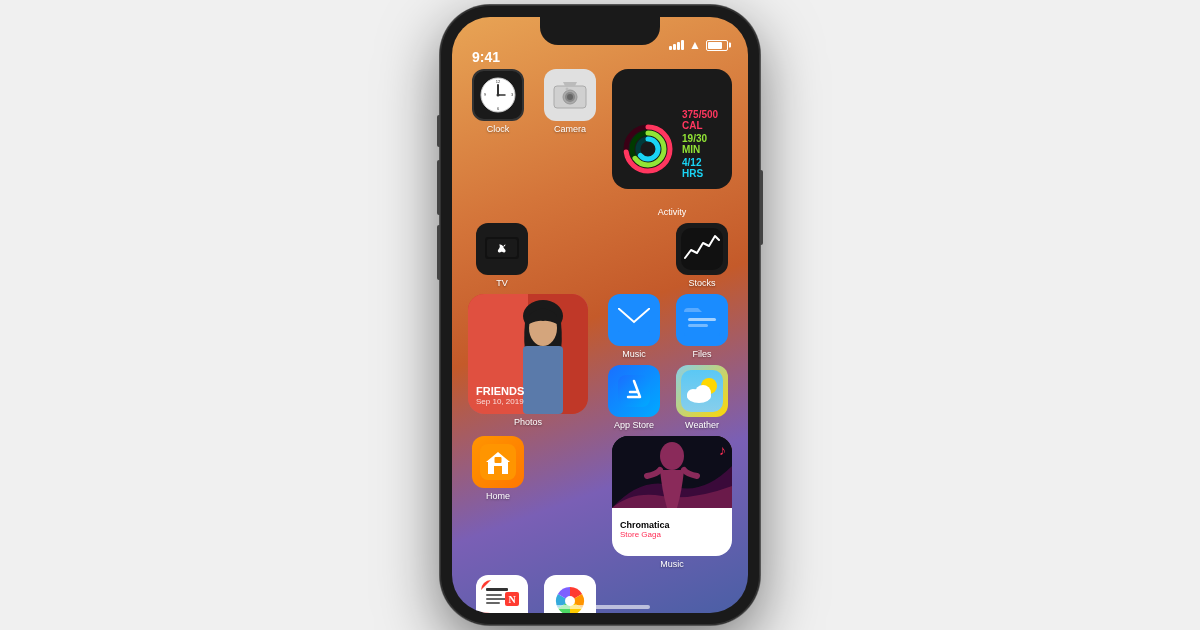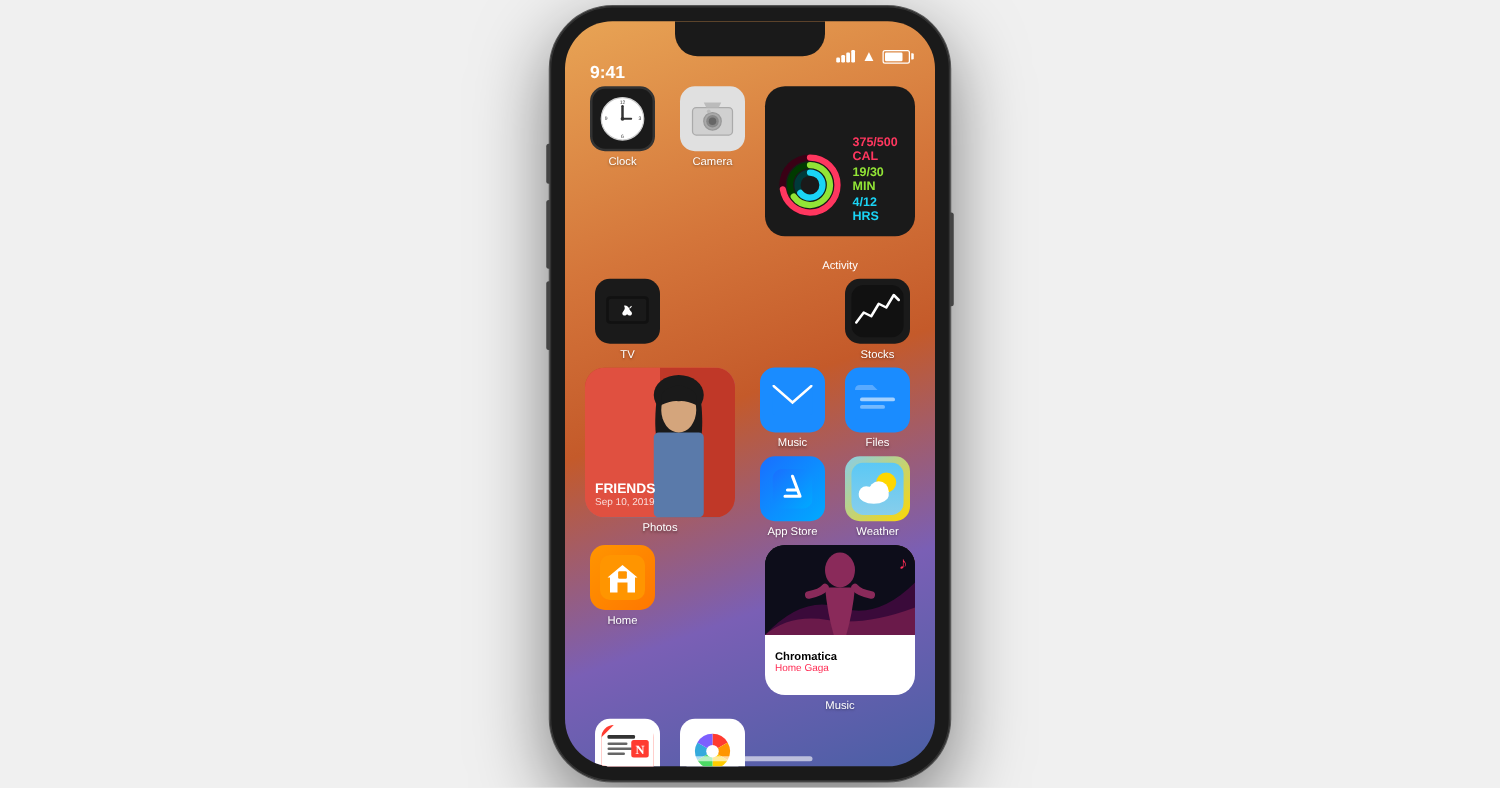--- a/index.html
+++ b/index.html
@@ -631,21 +631,21 @@
 
                   <ellipse cx="60" cy="20" rx="12" ry="14" fill="#8a2a5a"></ellipse>
                   <path d="M48,34 Q50,55 55,72 L65,72 Q70,55 72,34 Z" fill="#8a2a5a"></path>
 
                   <path d="M35,40 Q45,38 48,34 M72,34 Q75,38 85,40" stroke="#8a2a5a" stroke-width="6" fill="none" stroke-linecap="round"></path>
                 </svg>
                 <span class="music-note-icon">♪</span>
               </div>
               <div class="music-info">
                 <div class="music-title">Chromatica</div>
-                <div class="music-artist">Home Gaga</div>
+                <div class="music-artist">Store Gaga</div>
               </div>
             </div>
             <span class="app-label">Music</span>
           </div>
         </div>
 
         <div class="app-grid-row" style="justify-content: flex-start; gap: 8px; padding-left: 4px;">
 
           <div class="app-icon-wrapper">
             <div class="app-icon news-icon">

